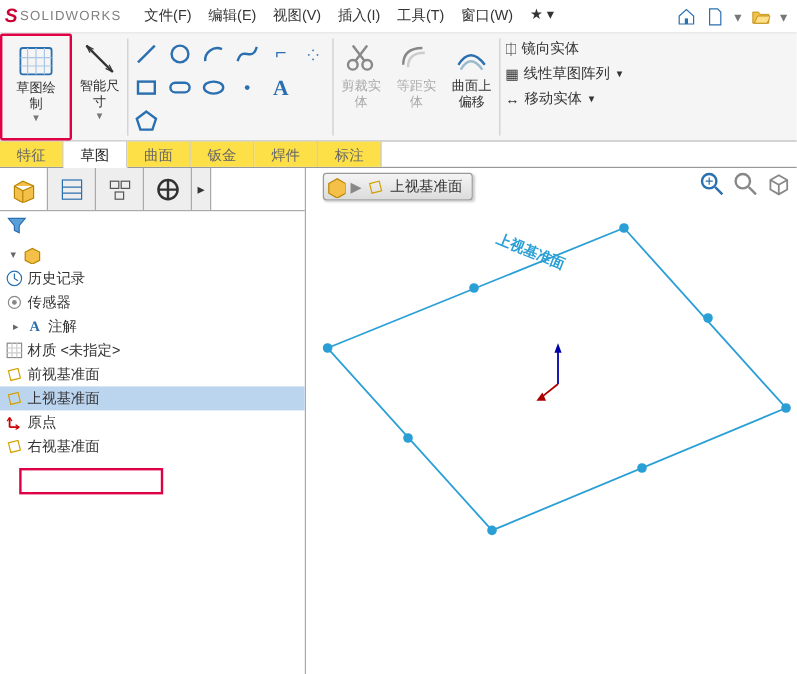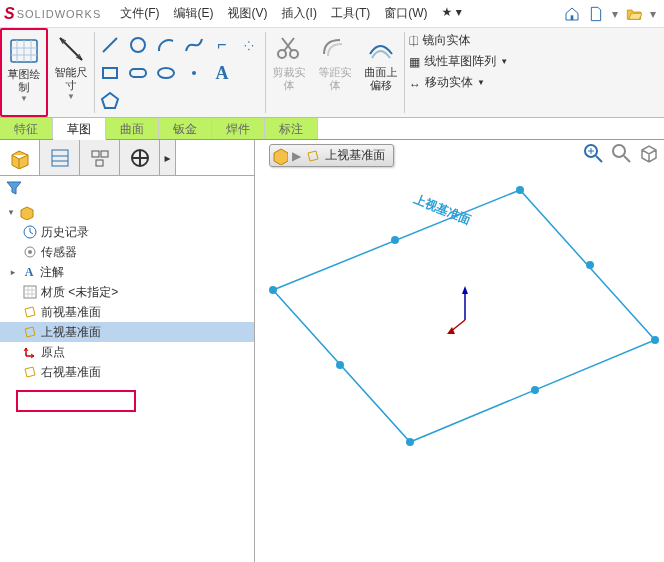--- a/index.html
+++ b/index.html
@@ -15,31 +15,31 @@
 .rb-btn{display:flex;flex-direction:column;align-items:center;justify-content:flex-start;padding:4px 3px;text-align:center;line-height:1.2;position:relative}
 .rb-btn .ico{height:34px;display:flex;align-items:center;justify-content:center}
 .rb-btn .lbl{font-size:11px;white-space:pre-line}
 .rb-sep{width:1px;background:#ccc;margin:4px 0}
 .sketch-hl{border:2px solid #e00045;border-radius:2px}
 .sketch-tools{display:grid;grid-template-columns:repeat(6,26px);grid-template-rows:repeat(3,26px);gap:2px;padding:4px 2px;align-content:start}
 .mini{width:26px;height:26px;display:flex;align-items:center;justify-content:center}
 .rb-right{display:flex;flex-direction:column;gap:4px;padding:4px;font-size:11px;color:#aaa}
 .rb-right .row{display:flex;align-items:center;gap:4px}
 .tabs{height:22px;display:flex;border-bottom:1px solid #999}
-.tab{padding:3px 14px;border-right:1px solid #ccc;color:#666;background:#bef264}
+.tab{padding:3px 14px;border-right:1px solid #ccc;color:#666;background:#fde047}
 .tab.active{background:#fff;border-bottom:1px solid #fff;margin-bottom:-1px;color:#222}
 .workspace{display:flex;height:422px}
 .panel{width:255px;border-right:1px solid #aaa;display:flex;flex-direction:column}
 .panel-tabs{height:36px;display:flex;border-bottom:1px solid #aaa}
 .ptab{flex:0 0 40px;display:flex;align-items:center;justify-content:center;border-right:1px solid #aaa;background:#eee}
 .ptab.active{background:#fff}
 .filter-row{height:24px;padding:2px 6px;display:flex;align-items:center}
 .tree{flex:1;overflow:auto;padding:2px 0}
 .tree-row{display:flex;align-items:center;gap:3px;padding:1px 2px 1px 6px;height:20px}
-.tree-row.lvl1{padding-left:22px}
+.tree-row.lvl1{padding-left:4px}
 .tree-row.sel{background:#bcd5ef}
 .tw{width:10px;text-align:center;color:#666;font-size:9px}
 .ico16{width:16px;height:16px;display:flex;align-items:center;justify-content:center;flex-shrink:0}
 .hl-box{border:2px solid #e00045;position:absolute;left:16px;top:390px;width:120px;height:22px;pointer-events:none}
 .canvas{flex:1;position:relative;background:#fff}
 .tag{position:absolute;left:14px;top:4px;display:flex;align-items:center;background:linear-gradient(#f4f4f4,#dcdcdc);border:1px solid #999;border-radius:3px;padding:2px 8px 2px 2px;gap:4px;box-shadow:1px 1px 2px rgba(0,0,0,.2)}
 .view-tools{position:absolute;right:4px;top:2px;display:flex;gap:6px}
 svg{display:block}
 .dim{color:#aaa}
 </style>
@@ -77,21 +77,21 @@
         <svg width="24" height="22" viewBox="0 0 24 24">
           <path d="M2 6h7l2 3h11v11H2z" fill="#f4c04a" stroke="#b88500"></path>
           <path d="M4 20 8 11h16l-4 9z" fill="#ffe08a" stroke="#b88500"></path>
         </svg>
       </span>
     <span style="color:#777">▾</span>
   </div>
 </div>
 
 <div class="ribbon">
-  <div class="rb-btn sketch-hl" style="width:48px">
+  <div class="rb-btn sketch-hl" style="width:60px">
     <div class="ico">
         <svg width="34" height="30">
           <rect x="4" y="4" width="26" height="22" fill="none" stroke="#2a6fb0" stroke-width="1.5" rx="2"></rect>
           <line x1="10" y1="4" x2="10" y2="26" stroke="#a9c6e4"></line>
           <line x1="17" y1="4" x2="17" y2="26" stroke="#a9c6e4"></line>
           <line x1="24" y1="4" x2="24" y2="26" stroke="#a9c6e4"></line>
           <line x1="4" y1="12" x2="30" y2="12" stroke="#a9c6e4"></line>
           <line x1="4" y1="19" x2="30" y2="19" stroke="#a9c6e4"></line>
         </svg>
       </div>

